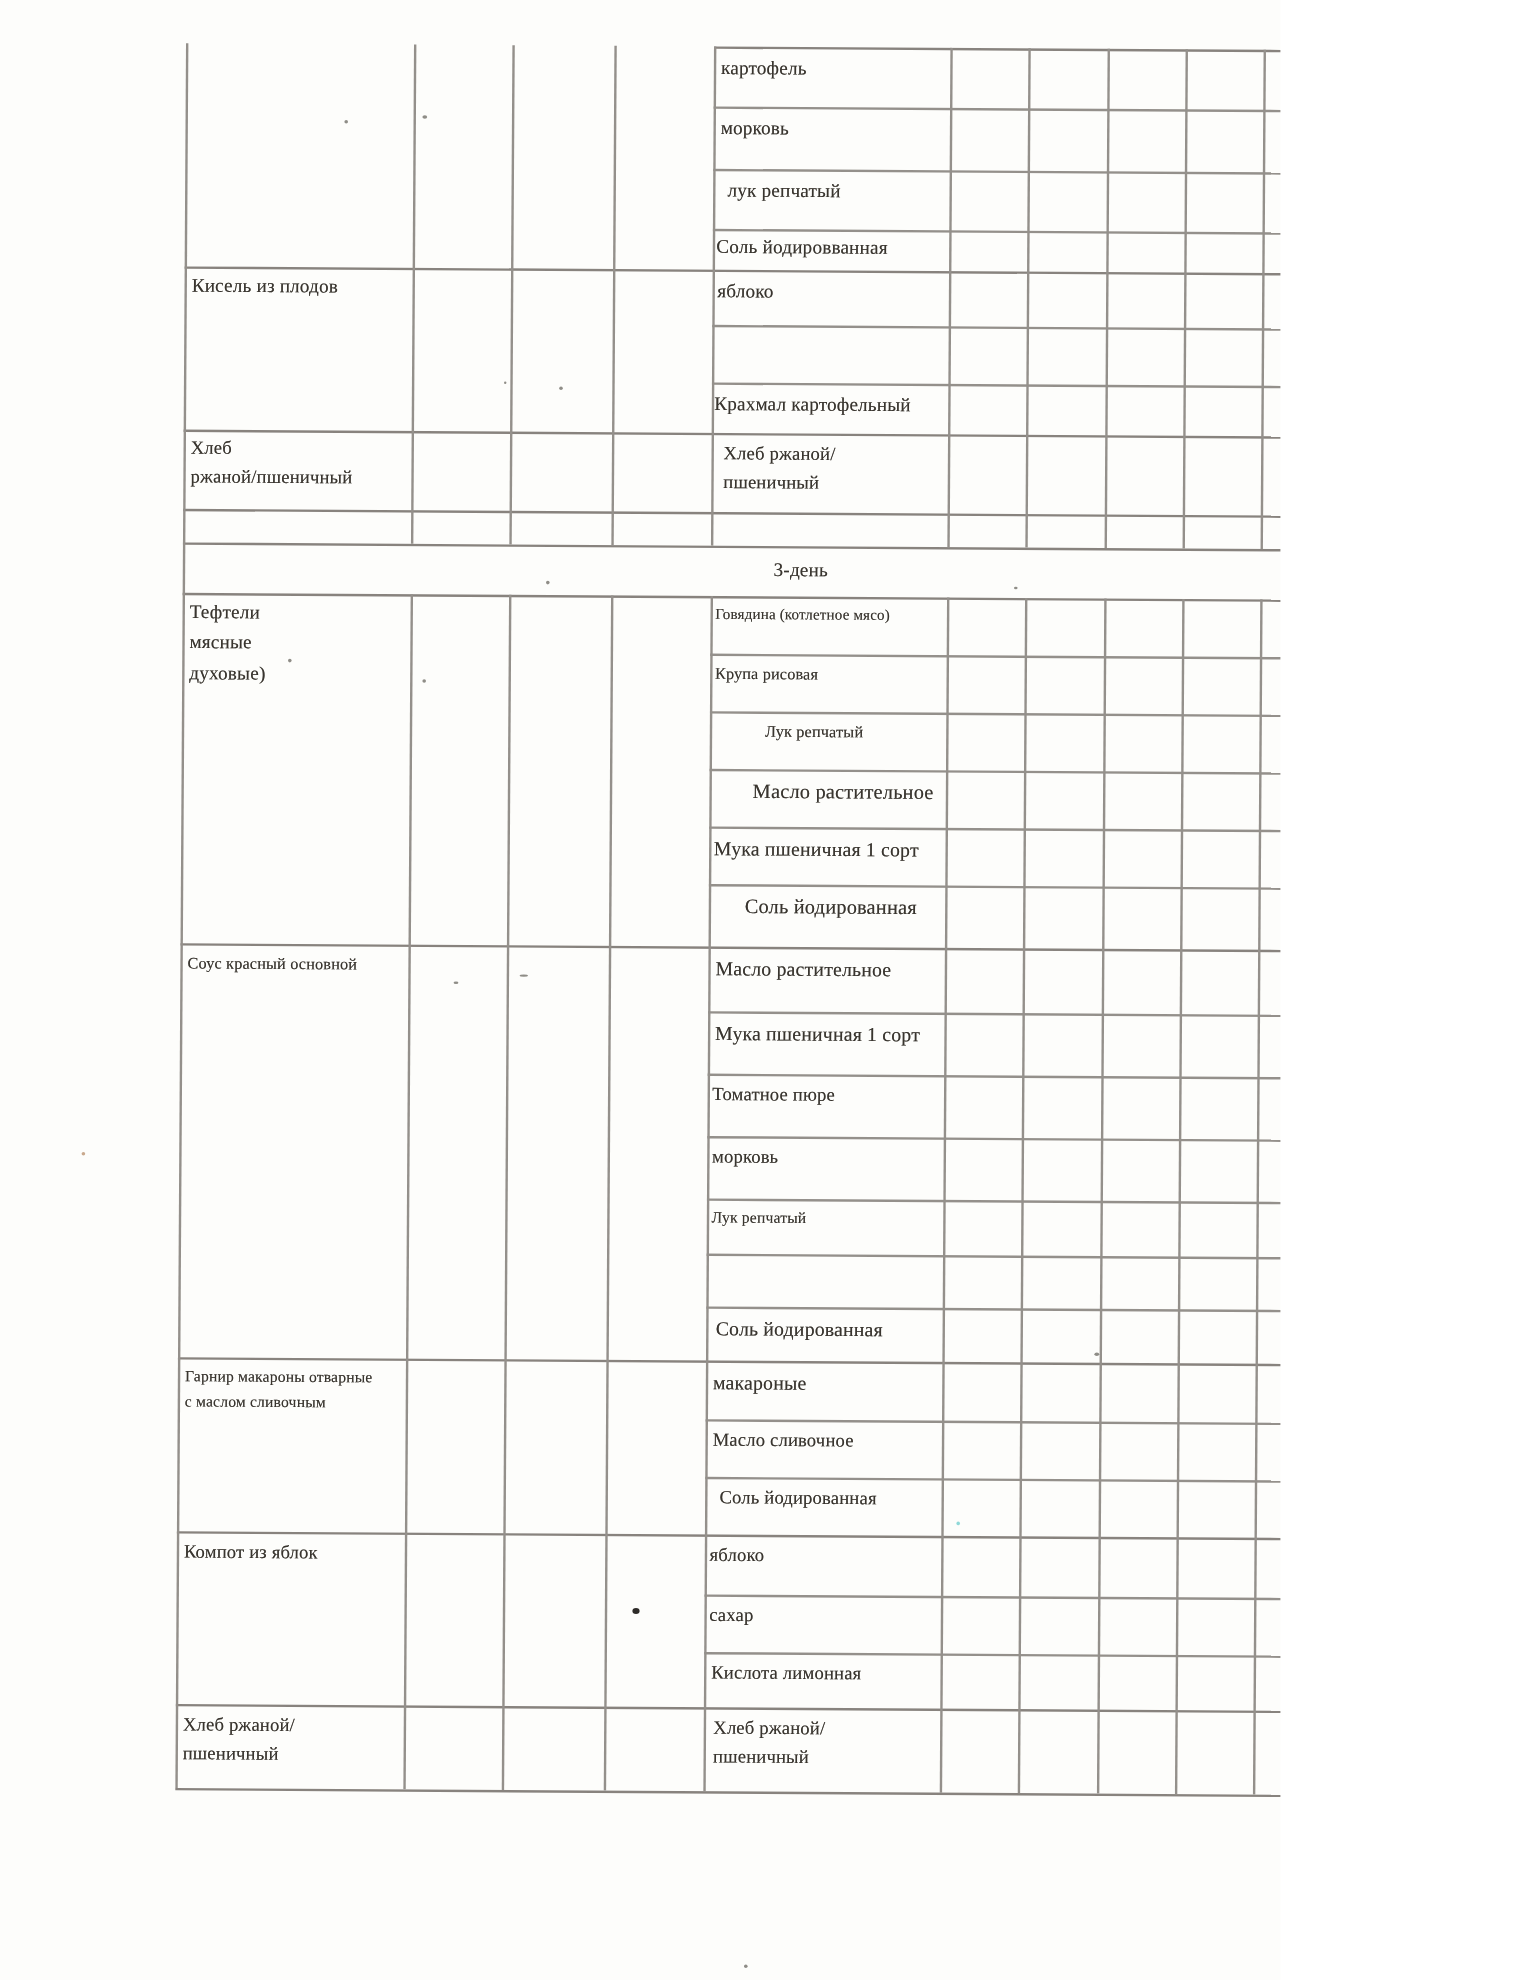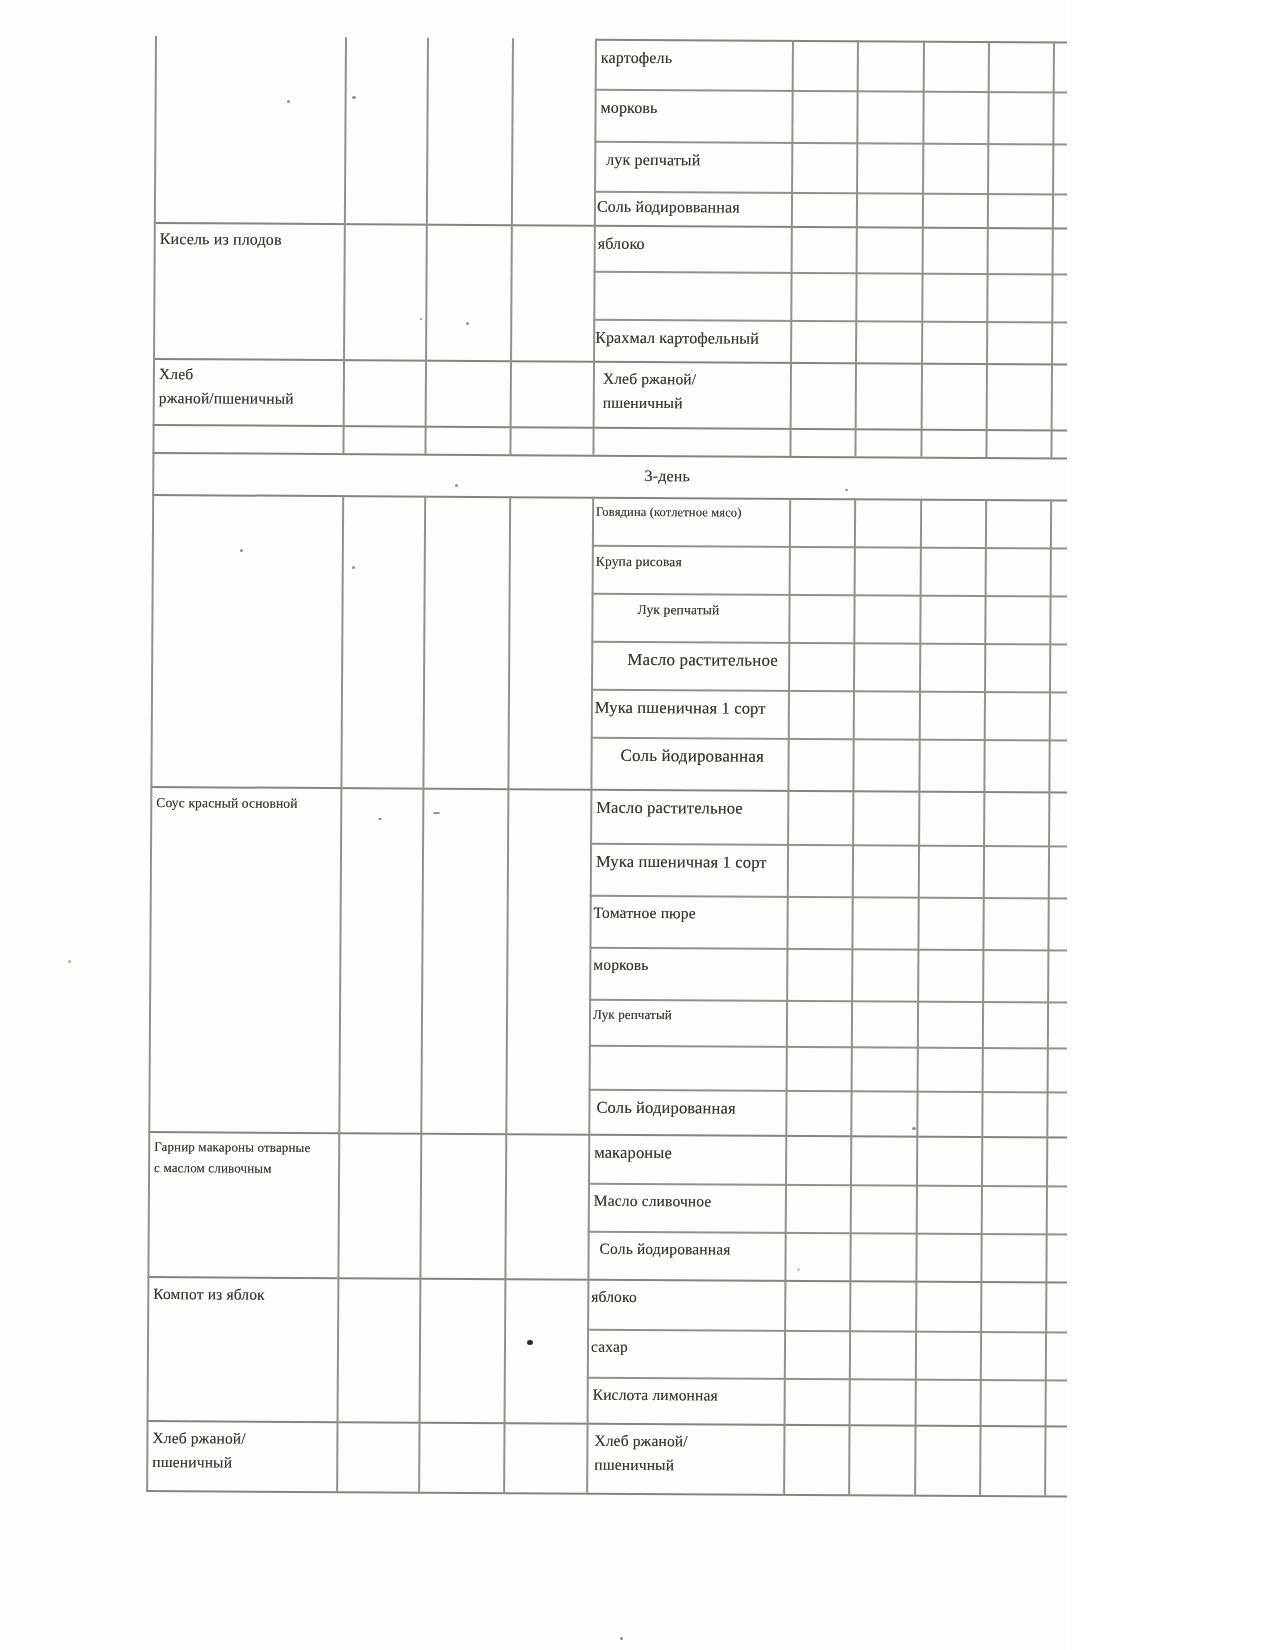--- a/index.html
+++ b/index.html
@@ -85,20 +85,23 @@
       <div class="cell" style="left: 452px; top: 108px; width: 576px; font-size: 16px;">лук репчатый</div>
       <div class="cell" style="left: 443px; top: 155px; width: 585px; font-size: 16px;">Соль йодировванная</div>
       <div class="cell" style="left: 6px; top: 190px; width: 178px; font-size: 16px;">Кисель из плодов</div>
       <div class="cell" style="left: 444px; top: 192px; width: 584px; font-size: 16px;">яблоко</div>
       <div class="cell" style="left: 442px; top: 286px; width: 586px; font-size: 16px;">Крахмал картофельный</div>
       <div class="cell" style="left: 6px; top: 326px; width: 178px; font-size: 15.5px;">Хлеб
 ржаной/пшеничный</div>
       <div class="cell" style="left: 450px; top: 328px; width: 578px; font-size: 15.5px;">Хлеб ржаной/
 пшеничный</div>
       <div class="cell hdr-cell" style="left: 0px; top: 424px; width: 1030px; font-size: 16px;">3-день</div>
+      <div class="cell" style="left: 6px; top: 462px; width: 178px; font-size: 16px;">Тефтели
+мясные
+духовые)</div>
       <div class="cell" style="left: 444px; top: 464px; width: 584px; font-size: 12.5px;">Говядина (котлетное мясо)</div>
       <div class="cell" style="left: 444px; top: 512px; width: 584px; font-size: 13.5px;">Крупа рисовая</div>
       <div class="cell" style="left: 486px; top: 560px; width: 542px; font-size: 13.5px;">Лук репчатый</div>
       <div class="cell" style="left: 476px; top: 608px; width: 552px; font-size: 17px;">Масло растительное</div>
       <div class="cell" style="left: 444px; top: 656px; width: 584px; font-size: 16.5px;">Мука пшеничная 1 сорт</div>
       <div class="cell" style="left: 470px; top: 704px; width: 558px; font-size: 17px;">Соль йодированная</div>
       <div class="cell" style="left: 6px; top: 756px; width: 178px; font-size: 13.5px;">Соус красный основной</div>
       <div class="cell" style="left: 446px; top: 756px; width: 582px; font-size: 16.5px;">Масло растительное</div>
       <div class="cell" style="left: 446px; top: 810px; width: 582px; font-size: 16.5px;">Мука пшеничная 1 сорт</div>
       <div class="cell" style="left: 444px; top: 862px; width: 584px; font-size: 15.5px;">Томатное пюре</div>

